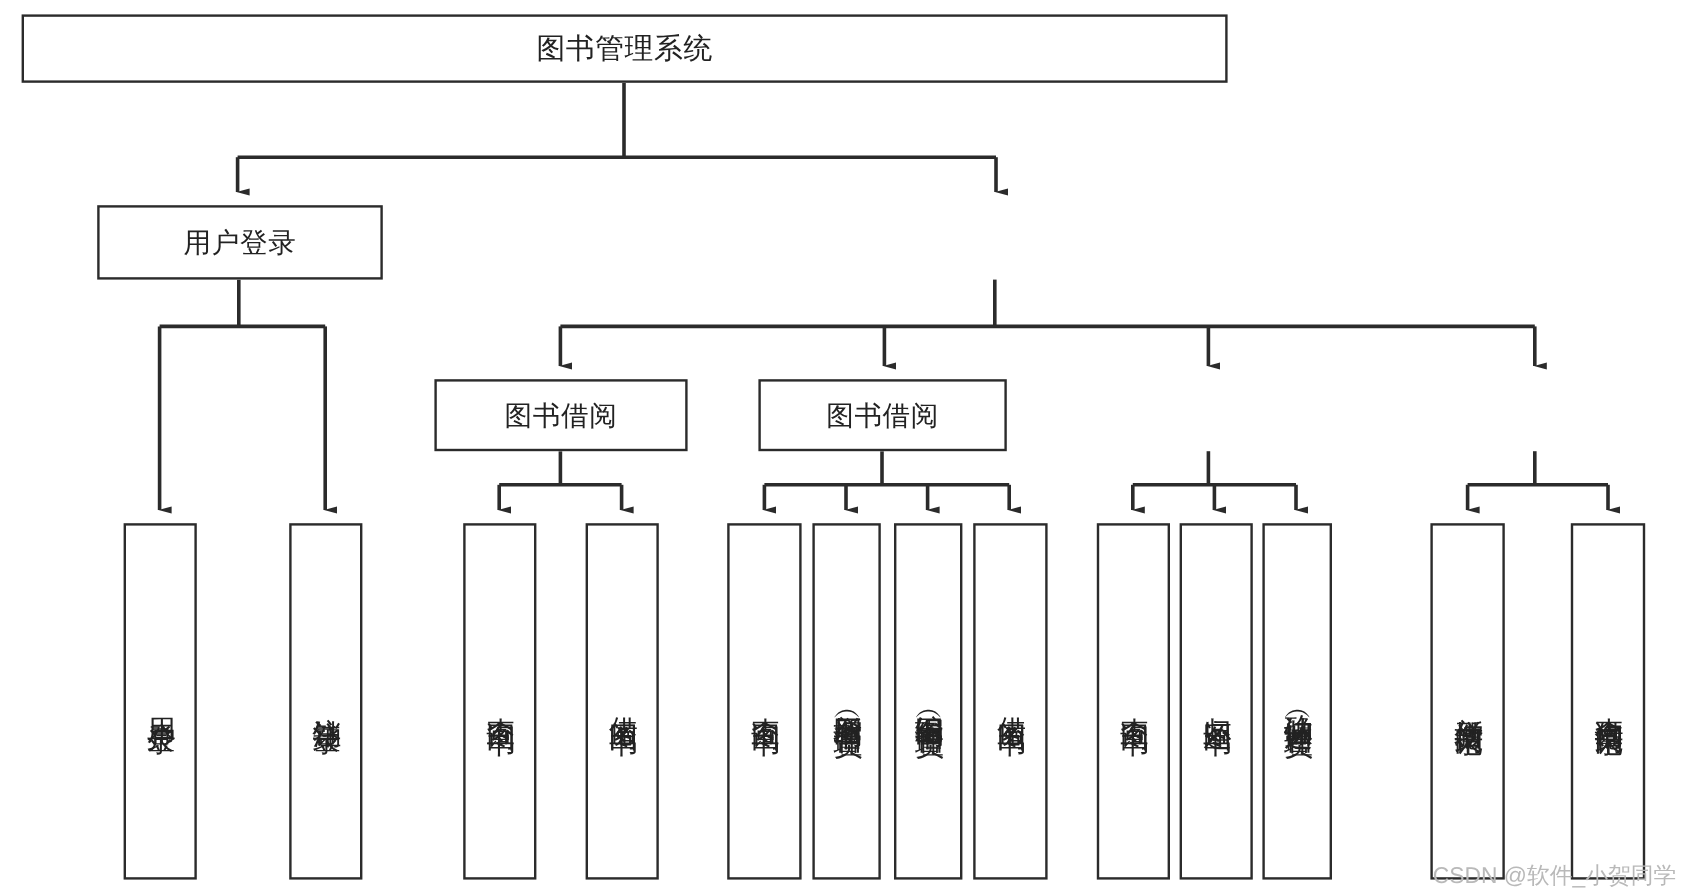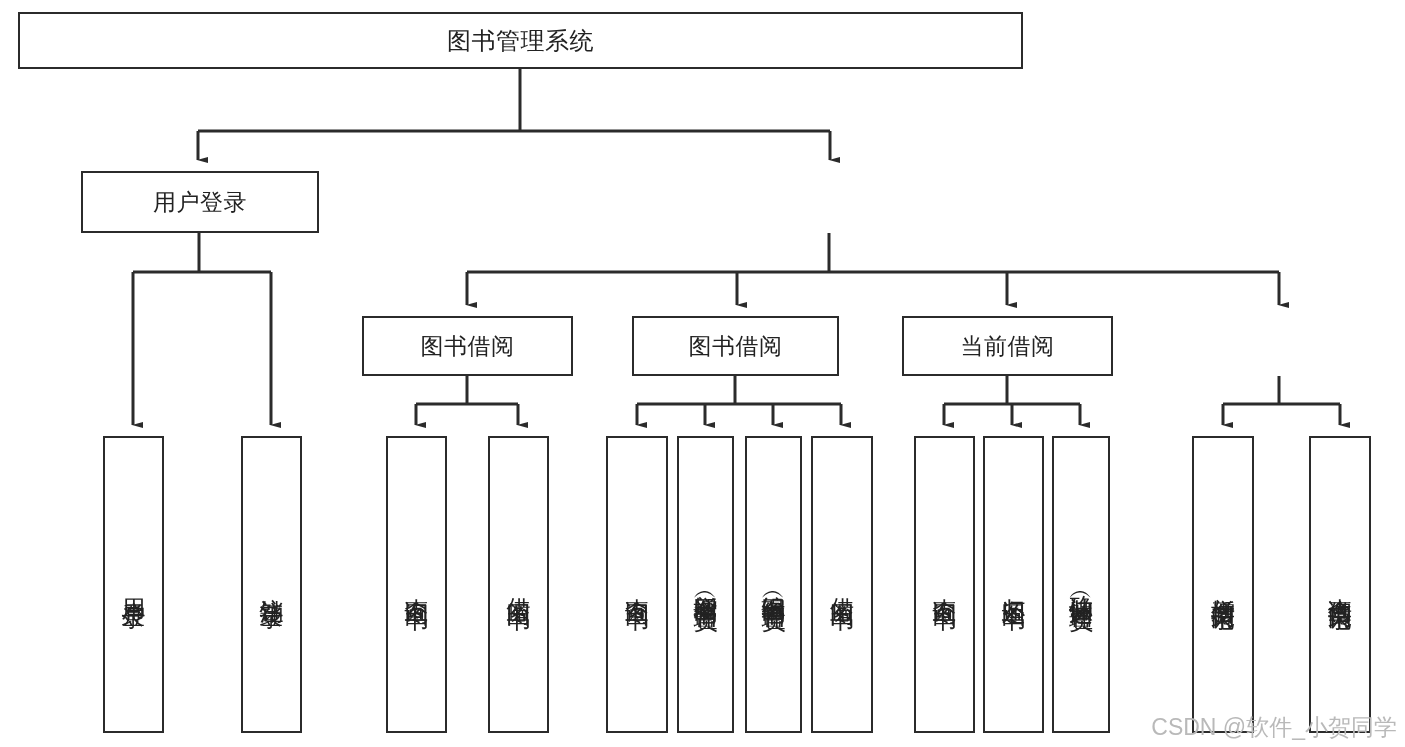--- a/index.html
+++ b/index.html
@@ -66,21 +66,21 @@
     letter-spacing: 3px;
     text-align: center;
   }
   .node.vert.tall .label {
     letter-spacing: 2px;
   }
   #watermark {
     position: absolute;
     right: 8px;
     bottom: 4px;
-    font-size: 23px;
+    font-size: 19px;
     color: #b9b9b9;
     font-family: "Liberation Sans", "DejaVu Sans", sans-serif;
     white-space: nowrap;
     user-select: none;
   }
 </style>
 </head>
 <body>
 
 <div id="diagram-root">
@@ -142,23 +142,20 @@
   <div class="node horiz" style="left:81px; top:171px; width:238px; height:62px;">
     <span class="label">用户登录</span>
   </div>
 
   <div class="node horiz" style="left:362px; top:316px; width:211px; height:60px;">
     <span class="label">图书借阅</span>
   </div>
   <div class="node horiz" style="left:632px; top:316px; width:207px; height:60px;">
     <span class="label">图书借阅</span>
   </div>
-  <div class="node horiz" style="left:902px; top:316px; width:211px; height:60px;">
-    <span class="label">当前借阅</span>
-  </div>
 
   <div class="node vert" style="left:103px; top:436px; width:61px; height:297px;">
     <span class="label">用户登录</span>
   </div>
   <div class="node vert" style="left:241px; top:436px; width:61px; height:297px;">
     <span class="label">注销登录</span>
   </div>
 
   <div class="node vert" style="left:386px; top:436px; width:61px; height:297px;">
     <span class="label">查询图书</span>

